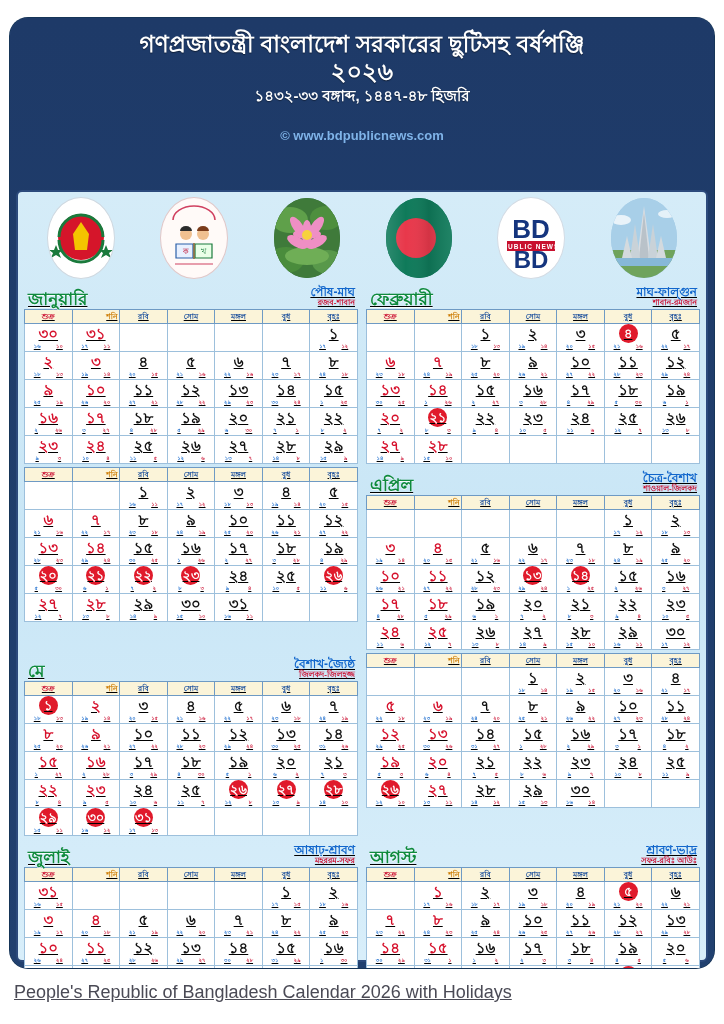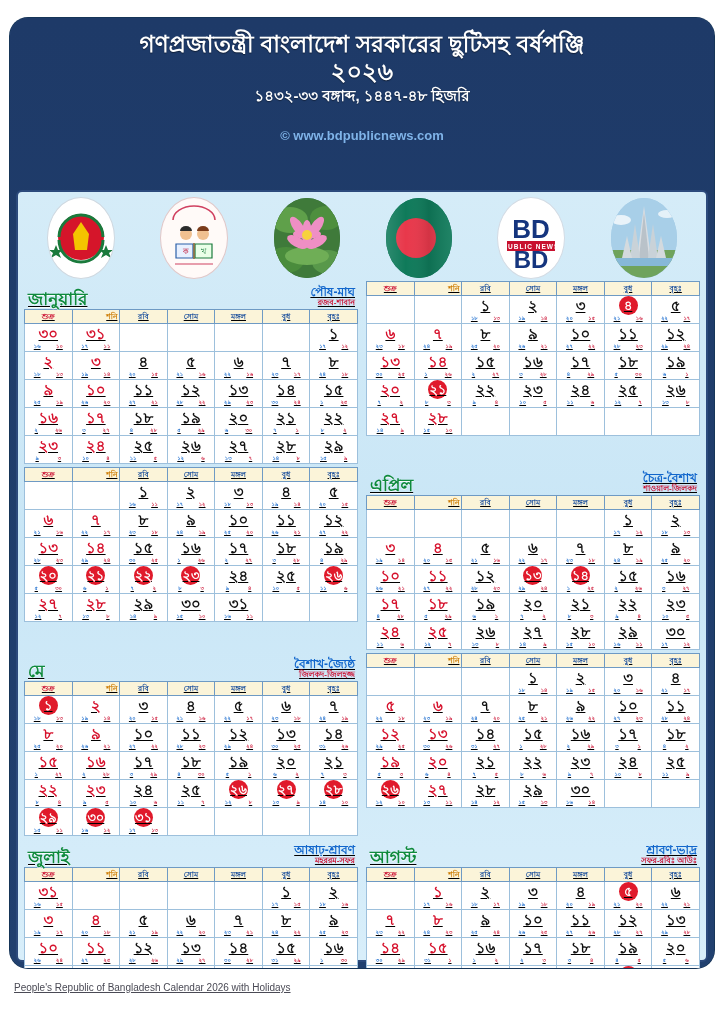--- a/index.html
+++ b/index.html
@@ -104,21 +104,21 @@
   .subs .sb{color:#1166cc;}
   .subs .sh{color:#cc1133;}
   .hl .dnum{
     color:#ffffff;background:#e01a2b;border-radius:50%;
     width:19px;height:19px;line-height:19px;margin:0 auto;
     font-size:13px;
   }
 
   .caption{
     position:absolute;left:14px;top:982px;
-    font-size:10px;color:#4a4a55;text-decoration:underline;
+    font-size:18px;color:#4a4a55;text-decoration:underline;
     font-family:"Liberation Sans",sans-serif;
   }
 </style>
 </head>
 <body>
 
 <div id="sheet">
 
   <div class="card">
     <div class="card-inner">
@@ -478,20 +478,27 @@
                       <span class="subs">
                         <span class="sb">১৫</span>
                         <span class="sh">৯</span>
                       </span>
                     </td>
                   </tr>
                 </tbody>
               </table>
             </div>
             <div class="month">
+              <div class="m-head">
+                <div class="m-name">ফেব্রুয়ারী</div>
+                <div class="m-alt">
+                  <span class="bn">মাঘ-ফাল্গুন</span>
+                  <span class="hj">শাবান-রমজান</span>
+                </div>
+              </div>
               <table class="cal">
                 <thead>
                   <tr>
                     <th class="fri">শুক্র</th>
                     <th class="sat">শনি</th>
                     <th>রবি</th>
                     <th>সোম</th>
                     <th>মঙ্গল</th>
                     <th>বুধ</th>
                     <th>বৃহঃ</th>

